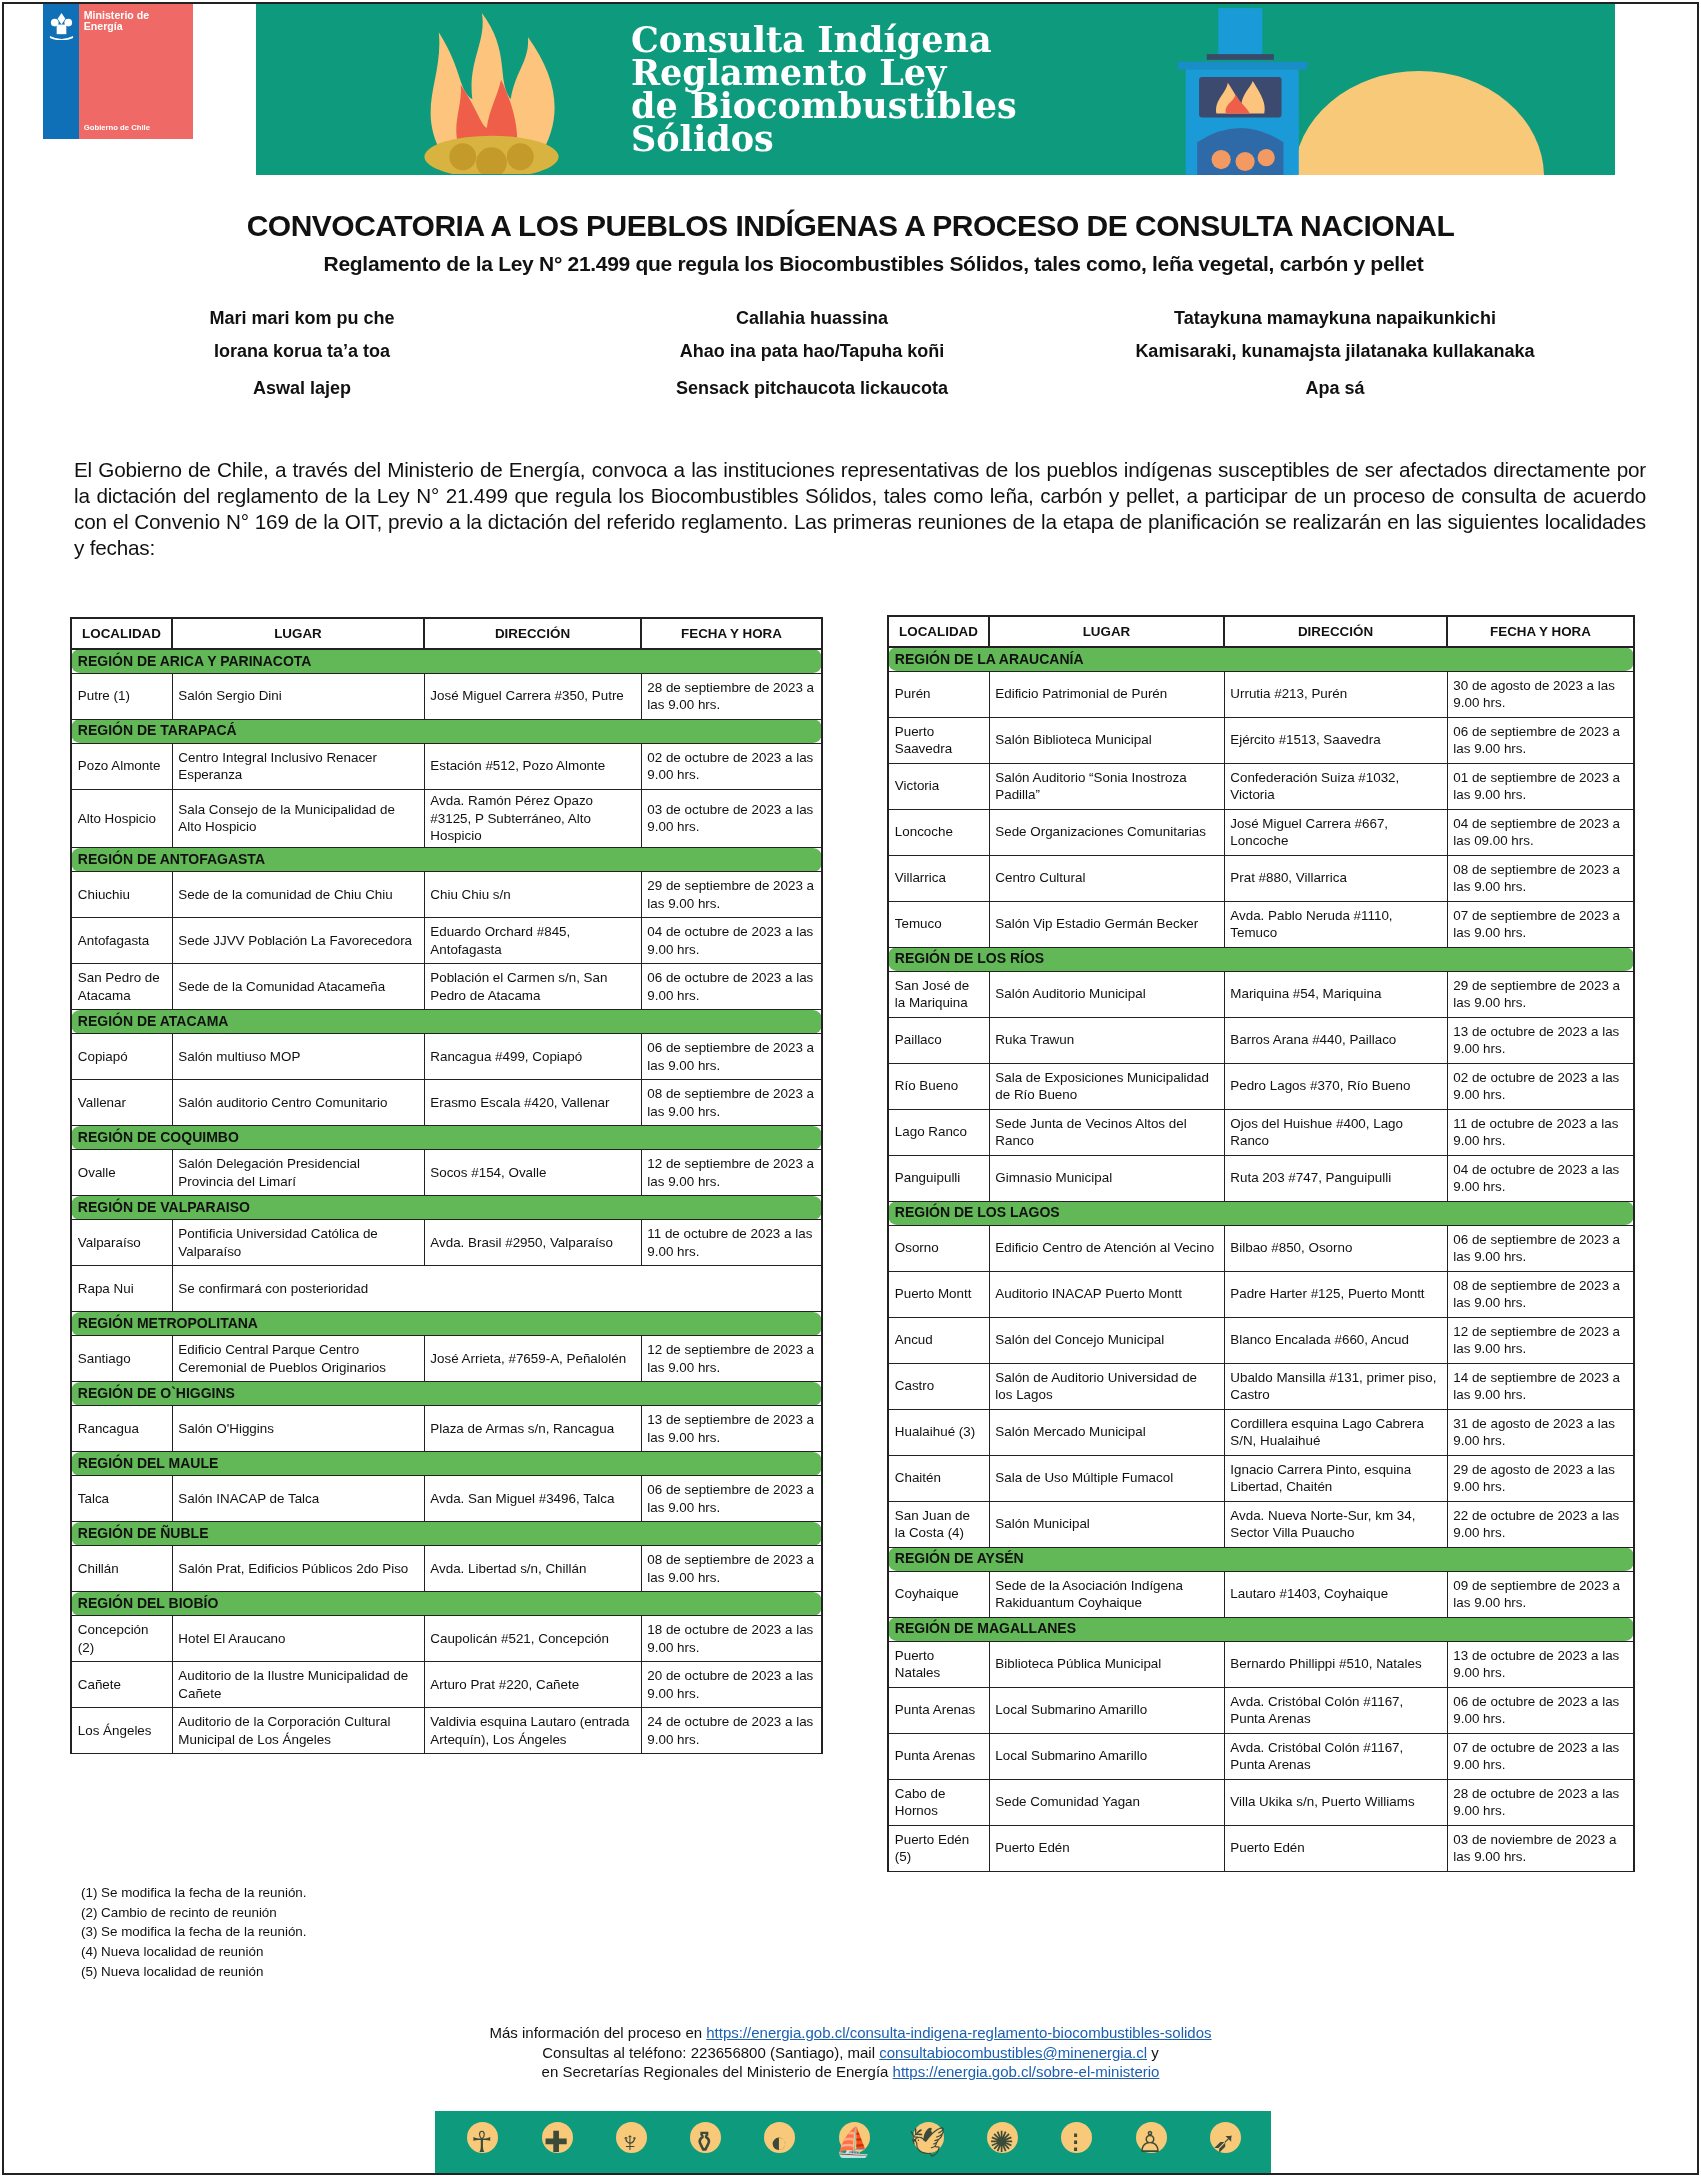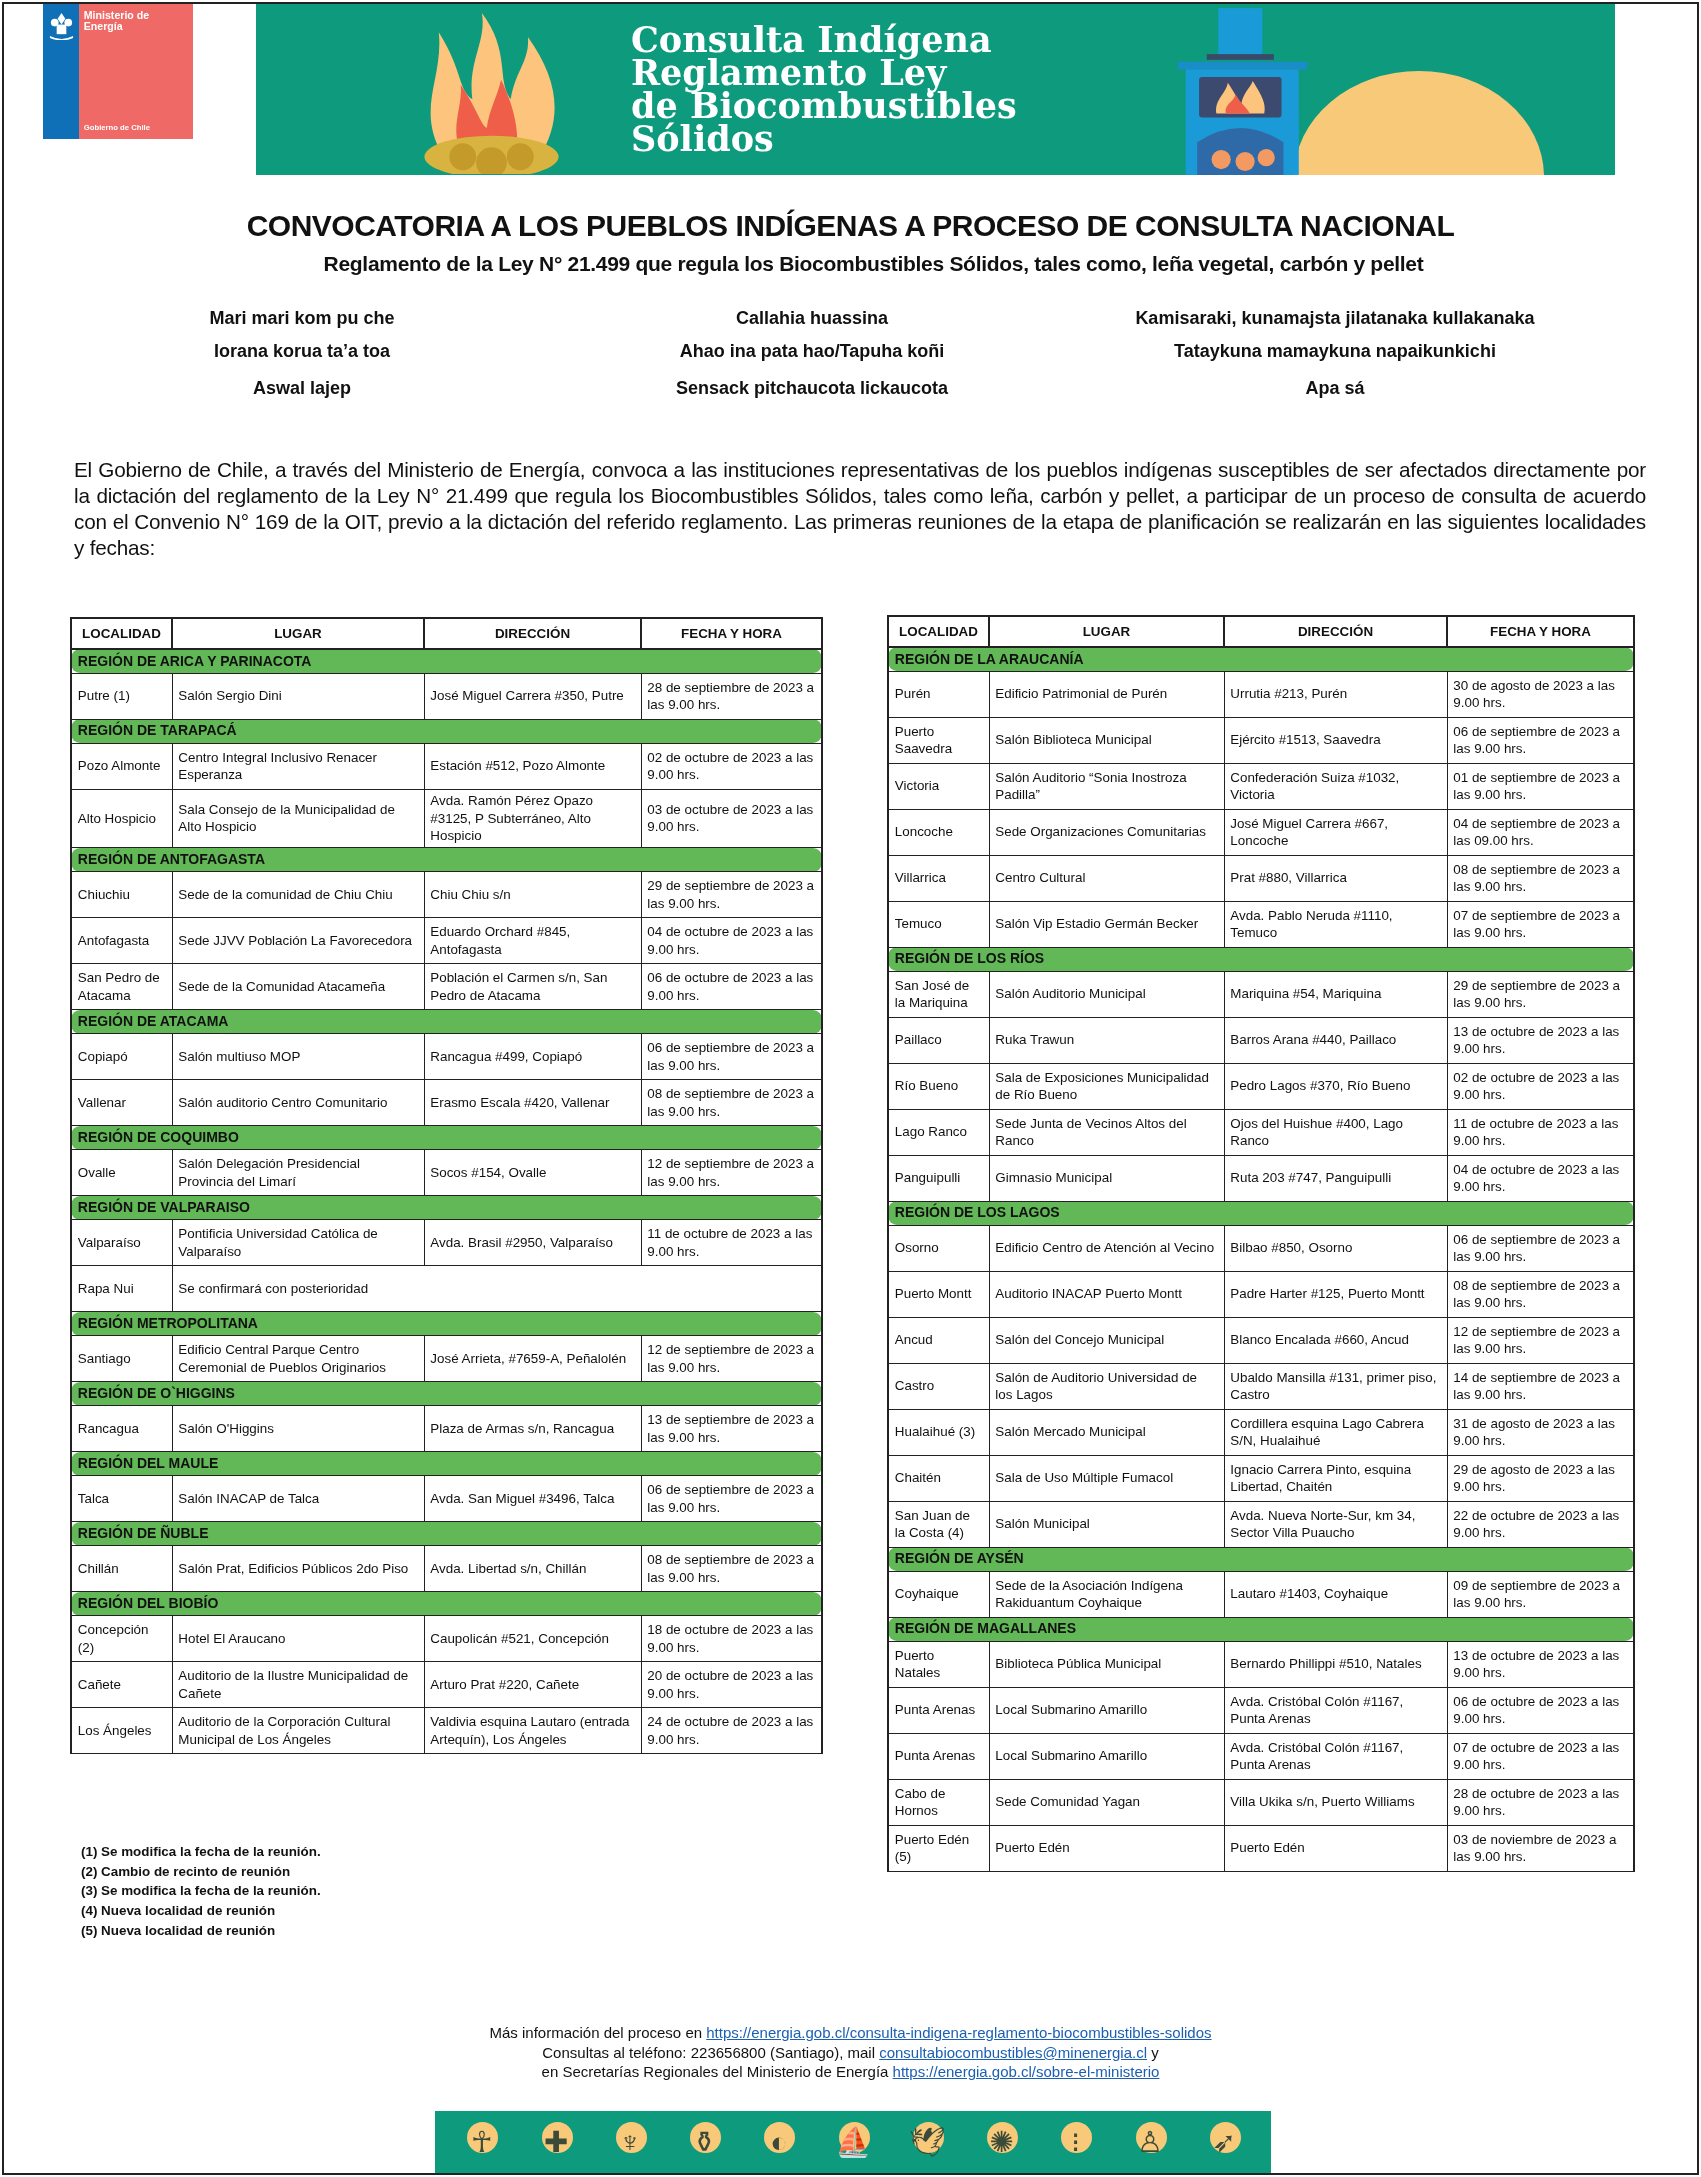--- a/index.html
+++ b/index.html
@@ -39,21 +39,21 @@
   table.sched tr.region td { background: #62b857; font-weight: bold; font-size: 14px; height: 24px; padding: 1.9px 5.8px; border-left: 2.4px solid #222; border-right: 2.4px solid #222; border-radius: 9px; }
   table.sched tr.row td { height: 46px; }
   table.sched td.loc { width: 101px; }
   table.sched.left td.lug { width: 252px; }
   table.sched.left td.dir { width: 217px; }
   table.sched.right td.lug { width: 235px; }
   table.sched.right td.dir { width: 223px; }
   table.sched td:first-child { border-left-width: 2.4px; }
   table.sched td:last-child { border-right-width: 2.4px; }
 
-  .notes { position: absolute; left: 81px; top: 1842px; font-size: 13.4px; line-height: 19.7px; font-weight: bold; }
+  .notes { position: absolute; left: 81px; top: 1883px; font-size: 13.4px; line-height: 19.7px; }
 
   .footer { position: absolute; left: 0; width: 1701px; top: 2023px; text-align: center; font-size: 15px; line-height: 19.7px; }
   .footer a { color: #1a5fb4; text-decoration: underline; }
 
   .strip { position: absolute; left: 435px; top: 2111px; width: 836px; height: 62px; background: #0e9a7c; display: flex; justify-content: space-around; align-items: center; padding: 0 9.6px; }
   .strip .ic { width: 48px; height: 48px; position: relative; }
   .strip .ic .disc { position: absolute; left: 9.6px; top: 3.8px; width: 31px; height: 31px; border-radius: 50%; background: #f9c97a; }
   .strip .ic .glyph { position: absolute; left: 0; top: 0; width: 48px; height: 48px; color: #3c4a3a; font-size: 29px; line-height: 48px; text-align: center; }
 </style>
 </head>
@@ -117,22 +117,22 @@
   <div class="gap"></div>
   <div>Aswal lajep</div>
 </div>
 <div class="greet c2">
   <div>Callahia huassina</div>
   <div>Ahao ina pata hao/Tapuha koñi</div>
   <div class="gap"></div>
   <div>Sensack pitchaucota lickaucota</div>
 </div>
 <div class="greet c3">
+  <div>Tataykuna mamaykuna napaikunkichi</div>
   <div>Kamisaraki, kunamajsta jilatanaka kullakanaka</div>
-  <div>Tataykuna mamaykuna napaikunkichi</div>
   <div class="gap"></div>
   <div>Apa sá</div>
 </div>
 
 <p class="intro">El Gobierno de Chile, a través del Ministerio de Energía, convoca a las instituciones representativas de los pueblos indígenas susceptibles de ser afectados directamente por la dictación del reglamento de la Ley N° 21.499 que regula los Biocombustibles Sólidos, tales como leña, carbón y pellet, a participar de un proceso de consulta de acuerdo con el Convenio N° 169 de la OIT, previo a la dictación del referido reglamento. Las primeras reuniones de la etapa de planificación se realizarán en las siguientes localidades y fechas:</p>
 
 <table class="sched left">
   <thead>
     <tr>
       <th>LOCALIDAD</th>

